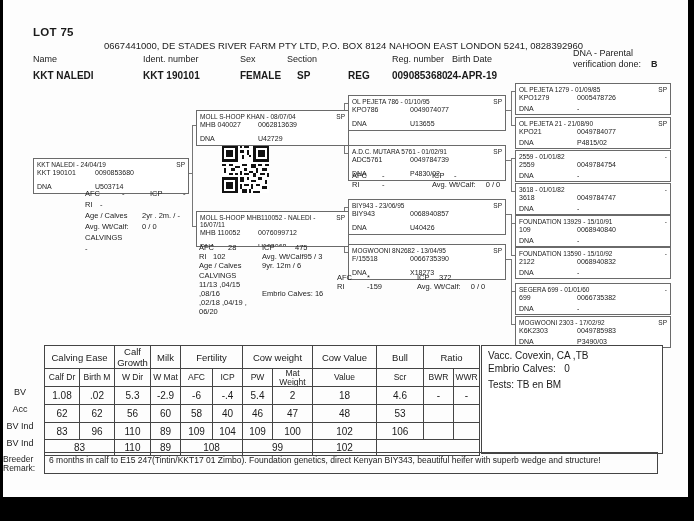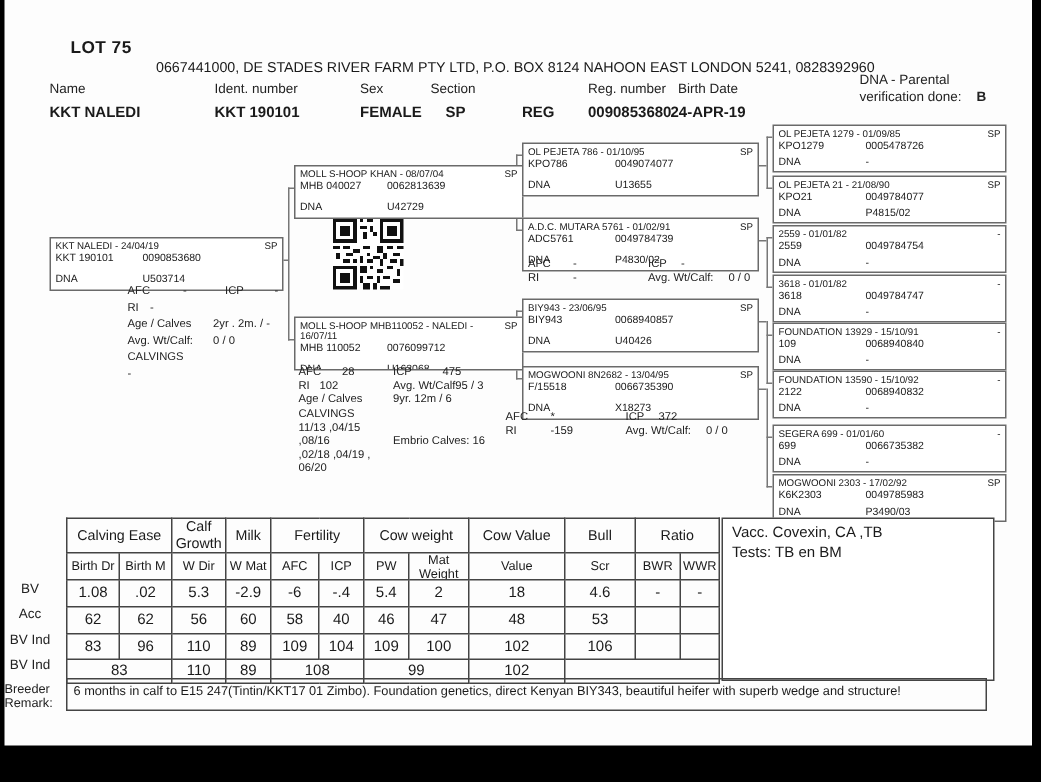--- a/index.html
+++ b/index.html
@@ -54,21 +54,21 @@
   .breederlab{position:absolute;left:3px;font-size:8.5px;color:#222;}
   .footnote{position:absolute;left:44px;top:478px;font-size:8.5px;color:#222;}
   .qr{position:absolute;left:222px;top:146px;width:47px;height:47px;}
 </style>
 </head>
 <body>
 
 <div class="stage">
   <div class="page"></div>
 
-  <div class="abs lot" style="left:47px;top:26px;">LOT 75</div>
+  <div class="abs lot" style="left:33px;top:26px;">LOT 75</div>
   <div class="abs addr" style="left:104px;top:40px;">0667441000, DE STADES RIVER FARM PTY LTD, P.O. BOX 8124 NAHOON EAST LONDON 5241, 0828392960</div>
 
   <div class="abs flabel" style="left:33px;top:54px;">Name</div>
   <div class="abs flabel" style="left:143px;top:54px;">Ident. number</div>
   <div class="abs flabel" style="left:240px;top:54px;">Sex</div>
   <div class="abs flabel" style="left:287px;top:54px;">Section</div>
   <div class="abs flabel" style="left:348px;top:54px;margin-top:41px;">Status</div>
   <div class="abs flabel" style="left:392px;top:54px;">Reg. number</div>
   <div class="abs flabel" style="left:452px;top:54px;">Birth Date</div>
   <div class="abs flabel" style="left:573px;top:48px;">DNA - Parental</div>
@@ -392,21 +392,21 @@
       <th colspan="2">Calving Ease</th>
       <th>Calf Growth</th>
       <th>Milk</th>
       <th colspan="2">Fertility</th>
       <th colspan="2">Cow weight</th>
       <th>Cow Value</th>
       <th>Bull</th>
       <th colspan="2">Ratio</th>
     </tr>
     <tr class="sub">
-      <th>Birth Dr</th>
+      <th>Calf Dr</th>
       <th>Birth M</th>
       <th>W Dir</th>
       <th>W Mat</th>
       <th>AFC</th>
       <th>ICP</th>
       <th>PW</th>
       <th style="white-space:normal;">Mat Weight</th>
       <th>Value</th>
       <th>Scr</th>
       <th>BWR</th>
@@ -461,20 +461,21 @@
       <td colspan="2">108</td>
       <td colspan="2">99</td>
       <td>102</td>
       <td colspan="3"></td>
     </tr>
   </tbody>
     </table>
 
   <div class="vaccbox">
     <div>Vacc. Covexin, CA ,TB</div>
+    <div class="vrow"><span>Embrio Calves:</span>&nbsp;&nbsp;&nbsp;<span>0</span></div>
     <div class="vrow">Tests: TB en BM</div>
   </div>
 
   <div class="breederlab" style="top:454px;">Breeder</div>
   <div class="breederlab" style="top:463px;">Remark:</div>
   <div class="remarkbox">6 months in calf to E15 247(Tintin/KKT17 01 Zimbo). Foundation genetics, direct Kenyan BIY343, beautiful heifer with superb wedge and structure!</div>
 
 </div>
 
 </body></html>

